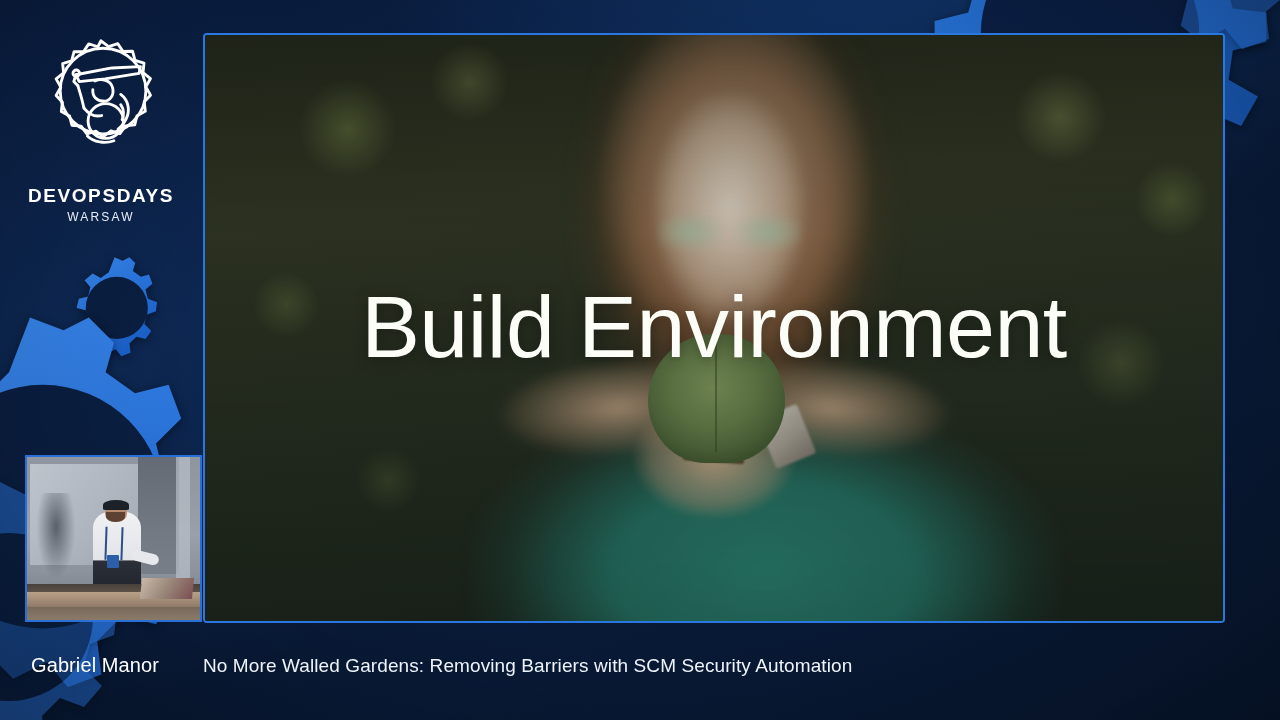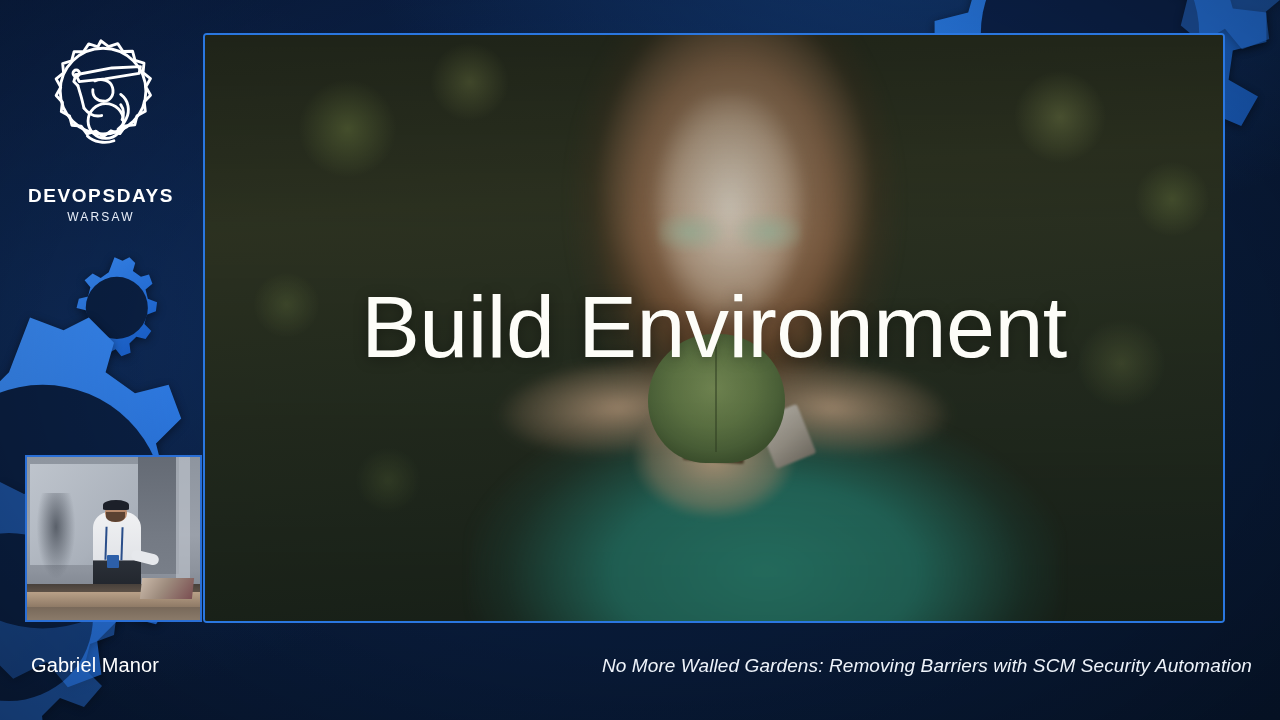--- a/index.html
+++ b/index.html
@@ -348,27 +348,26 @@
     color: #ffffff;
     font-size: 20px;
     font-weight: normal;
     letter-spacing: 0.1px;
   }
   .talk-title {
     position: absolute;
     left: 203px;
     right: 28px;
     top: 31px;
-    text-align: right;
+    text-align: left;
     color: #eef3fa;
     font-size: 19px;
     font-weight: normal;
     letter-spacing: 0.1px;
     white-space: nowrap;
-    font-style: italic;
   }
 </style>
 </head>
 <body>
 
 <div id="stage">
 
   <div class="bg-base"></div>
 
   <div class="gear gear-topright">

